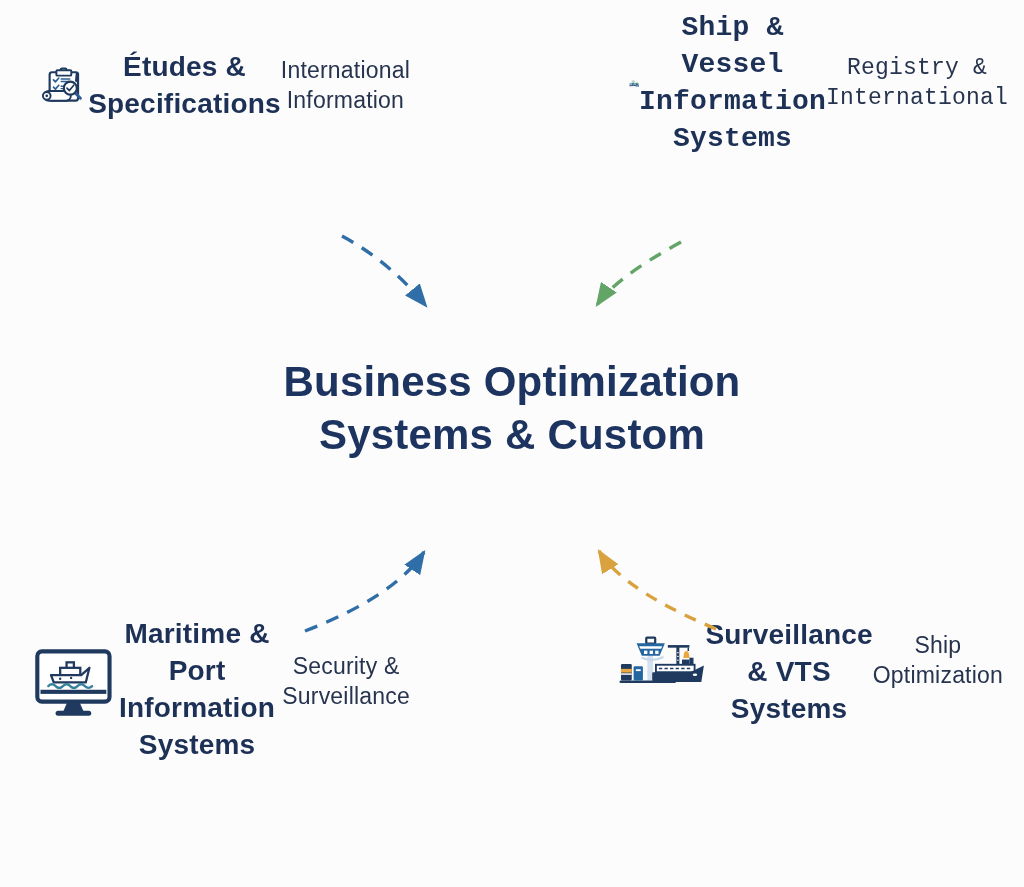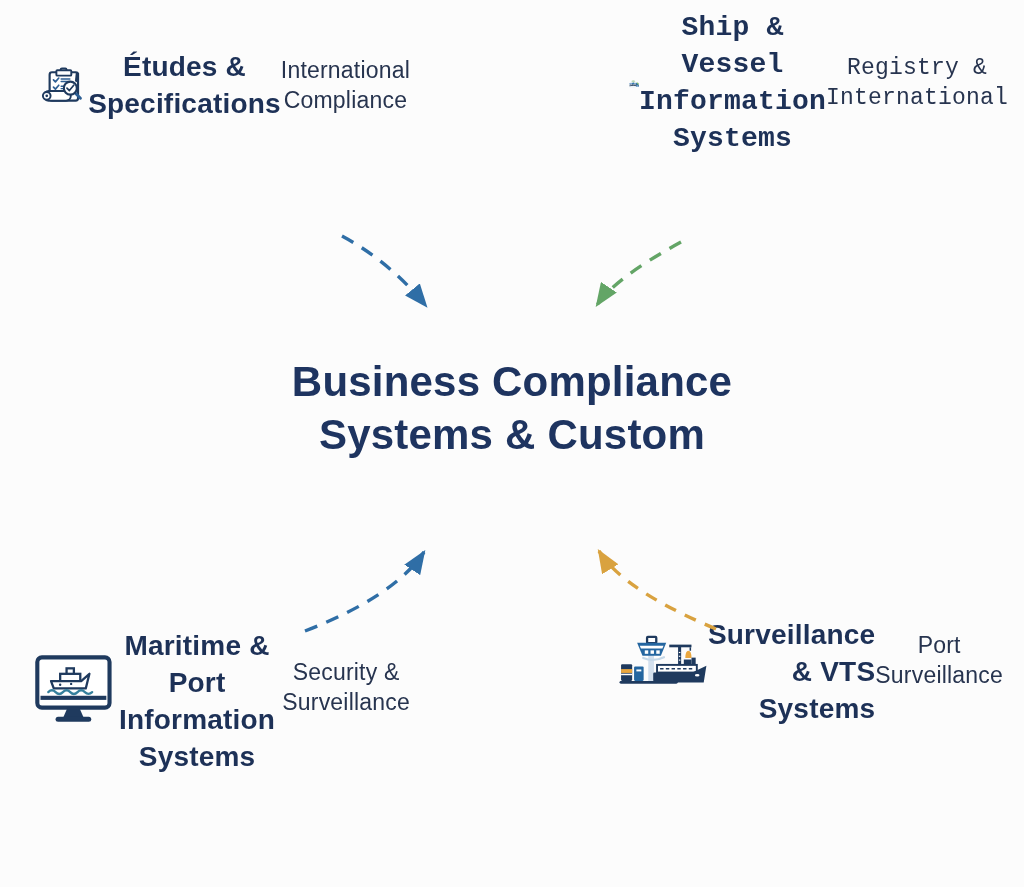--- a/index.html
+++ b/index.html
@@ -68,21 +68,21 @@
         <circle class="o-navy" cx="126" cy="86" r="27" stroke-width="9"></circle>
         <polyline class="s-navy" points="112,86 122,96 140,74" stroke-width="7" stroke-linecap="round" stroke-linejoin="round"></polyline>
       </g>
     </svg>
     <div class="q-title">
       <div>Études &amp;</div>
       <div>Specifications</div>
     </div>
     <div class="q-sub">
       <div>International</div>
-      <div>Compliance</div>
+      <div>Information</div>
     </div>
   </div>
 
   <div class="quad" style="left:628px; top:10px; width:380px;font-family:Liberation Mono, monospace;">
     <svg class="q-icon" width="205" height="147" viewBox="0 0 216 152">
       <g>
         <path class="s-green" d="M76,28 Q105,8 134,28" stroke-width="9" stroke-linecap="round"></path>
         <path class="s-green" d="M86,40 Q105,27 124,40" stroke-width="8" stroke-linecap="round"></path>
         <ellipse class="green" cx="105" cy="51" rx="10" ry="8"></ellipse>
       </g>
@@ -115,42 +115,42 @@
       <div>Ship &amp; Vessel</div>
       <div>Information Systems</div>
     </div>
     <div class="q-sub">
       <div>Registry &amp;</div>
       <div>International</div>
     </div>
   </div>
 
   <div class="center-title">
-    <div>Business Compliance</div>
+    <div>Business Optimization</div>
     <div>Systems &amp; Custom</div>
   </div>
 
   <div class="quad" style="left:30px; top:600px; width:385px;">
     <svg class="q-icon" width="152" height="120" viewBox="0 0 190 150">
       <g>
         <rect class="o-navy" x="16" y="8" width="158" height="110" rx="10" stroke-width="9"></rect>
         <rect class="navy" x="23" y="92" width="144" height="9"></rect>
         <path class="navy" d="M82,118 L108,118 L117,139 L73,139 Z"></path>
         <rect class="navy" x="56" y="138" width="78" height="11" rx="5.5"></rect>
       </g>
       <g>
         <rect class="o-navy" x="80" y="32" width="16" height="14" stroke-width="5"></rect>
         <rect class="o-navy" x="66" y="44" width="44" height="16" stroke-width="5"></rect>
         <path class="o-navy" d="M46,60 L112,60 L130,44 L122,76 L52,76 Z" stroke-width="5" stroke-linejoin="round"></path>
         <circle class="navy" cx="66" cy="68" r="2.6"></circle>
         <circle class="navy" cx="90" cy="66" r="2.6"></circle>
         <path class="s-teal" d="M40,84 q8,-8 16,0 q8,8 16,0 q8,-8 16,0 q8,8 16,0 q8,-8 16,0 q8,8 16,0" stroke-width="5" stroke-linecap="round"></path>
       </g>
     </svg>
-    <div class="q-title" style="margin-top:28px;">
+    <div class="q-title" style="margin-top:16px;">
       <div>Maritime &amp; Port</div>
       <div>Information Systems</div>
     </div>
     <div class="q-sub">
       <div>Security &amp; Surveillance</div>
     </div>
   </div>
 
   <div class="quad" style="left:618px; top:594px; width:385px;">
     <svg class="q-icon" width="228" height="121" viewBox="0 0 235 125">
@@ -183,26 +183,26 @@
       </g>
       <rect class="navy" x="4" y="116" width="152" height="7" rx="3.5"></rect>
       <g>
         <rect class="navy" x="8" y="72" width="29" height="44" rx="3"></rect>
         <rect class="orange" x="8" y="85" width="29" height="10"></rect>
         <rect class="white" x="8" y="97" width="29" height="4"></rect>
         <rect class="mblue" x="42" y="78" width="25" height="38" rx="3"></rect>
         <rect class="white" x="48" y="86" width="13" height="5"></rect>
       </g>
     </svg>
-    <div class="q-title" style="margin-top:23px;text-align:right;">
+    <div class="q-title" style="margin-top:23px;">
       <div>Surveillance</div>
       <div>&amp; VTS Systems</div>
     </div>
     <div class="q-sub">
-      <div>Port Surveillance</div>
+      <div>Ship Optimization</div>
     </div>
   </div>
 
   <svg class="arrows" viewBox="0 0 1024 887">
     <defs>
       <marker id="ah-tl" viewBox="0 0 10 8" refX="9" refY="4" markerWidth="7" markerHeight="5.6" orient="auto">
         <path d="M0,0 L10,4 L0,8 Z" fill="#2f6ea6"></path>
       </marker>
       <marker id="ah-tr" viewBox="0 0 10 8" refX="9" refY="4" markerWidth="7" markerHeight="5.6" orient="auto">
         <path d="M0,0 L10,4 L0,8 Z" fill="#63a566"></path>

